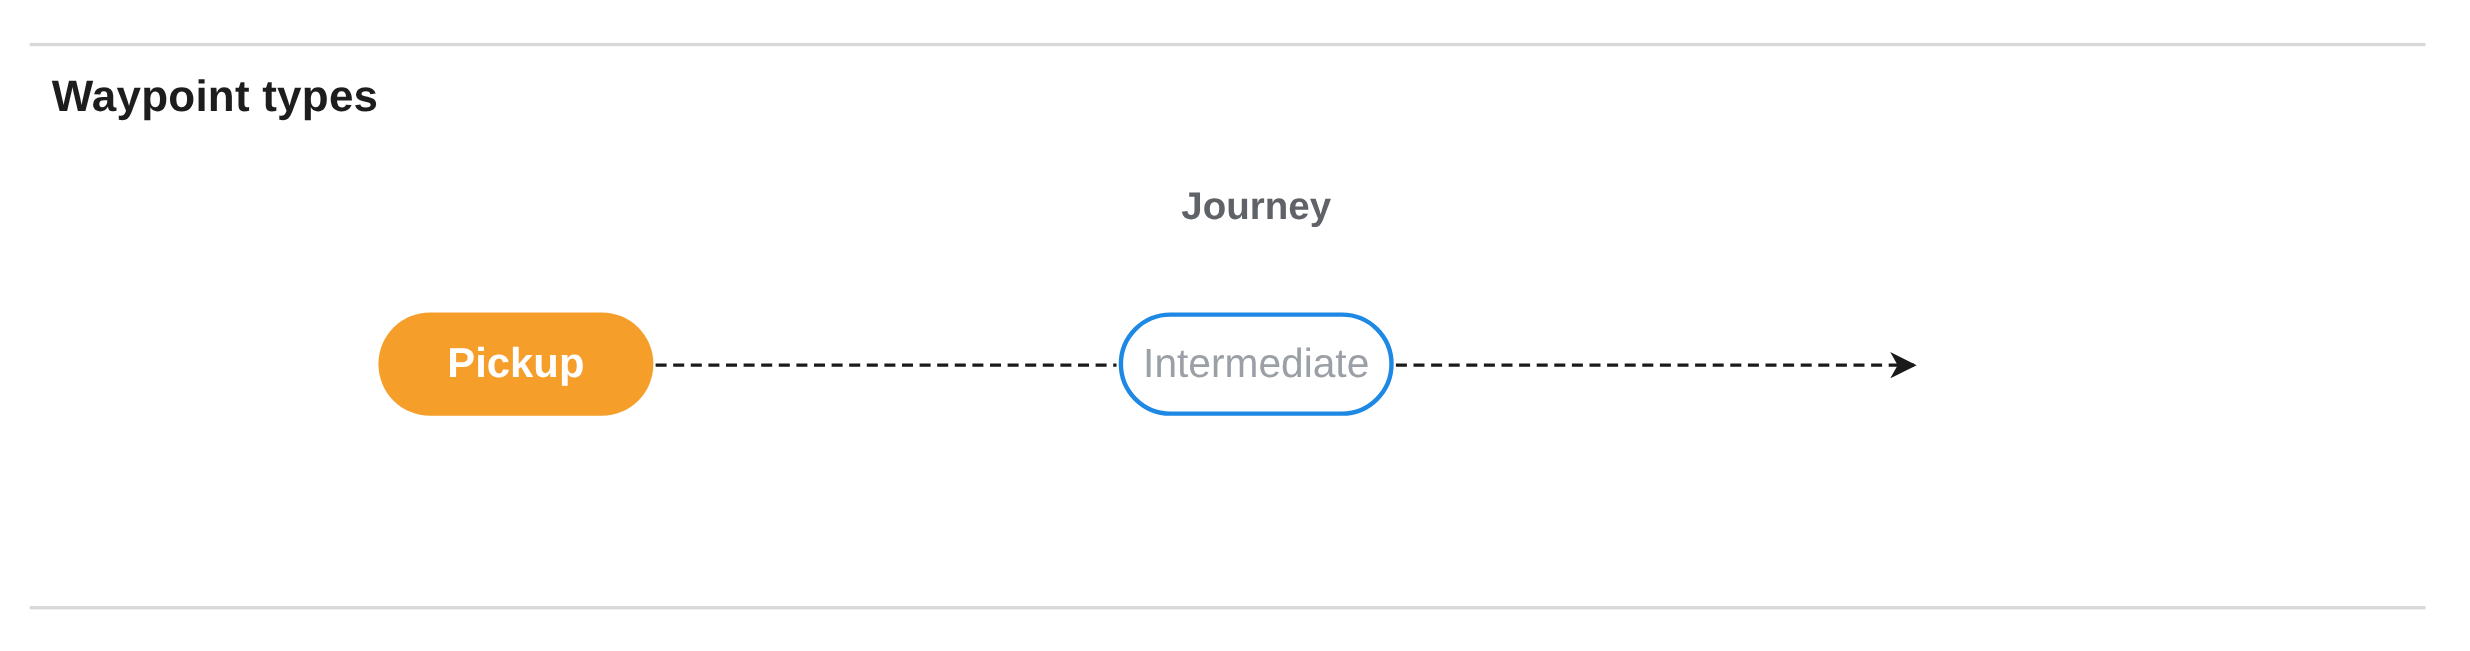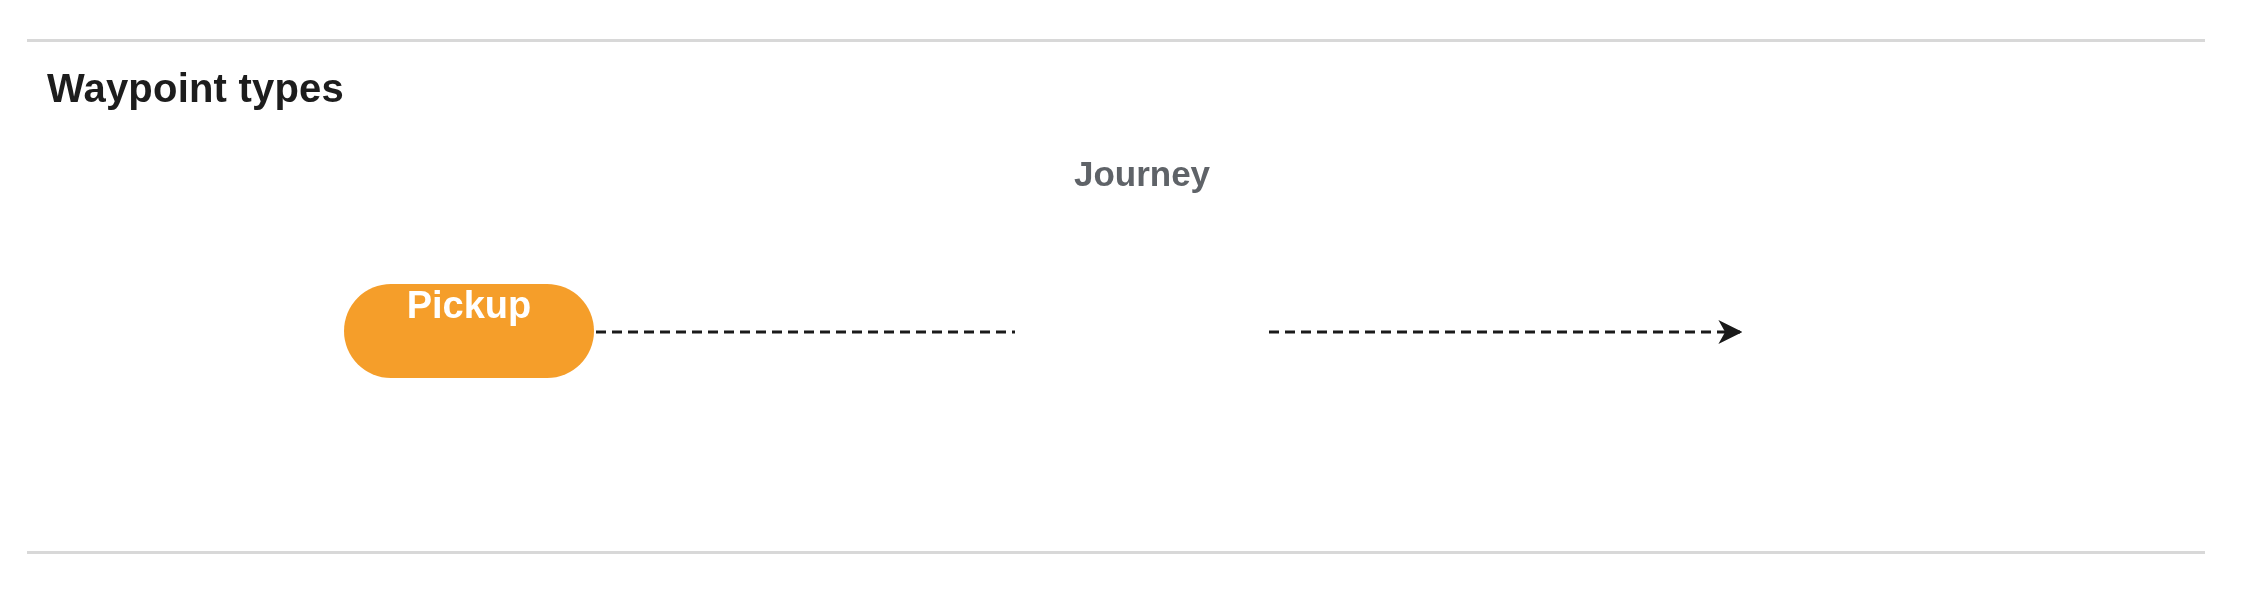--- a/index.html
+++ b/index.html
@@ -31,21 +31,21 @@
     margin: 0;
     font-size: 40px;
     line-height: 48px;
     font-weight: bold;
     letter-spacing: 0.2px;
     color: var(--title-text, #1D1D1D);
   }
   .group-label {
     position: absolute;
     left: 1017px;
-    top: 153px;
+    top: 167px;
     width: 250px;
     text-align: center;
     font-size: 35px;
     line-height: 42px;
     font-weight: bold;
     color: var(--group-label-text, #5F6368);
   }
   .connector-layer {
     position: absolute;
     left: 0;
@@ -63,21 +63,21 @@
     fill: var(--connector, #1A1A1A);
   }
   .node {
     position: absolute;
     top: 284px;
     width: 250px;
     height: 94px;
     border-radius: 47px;
     box-sizing: border-box;
     display: flex;
-    align-items: flex-start;
+    align-items: center;
     justify-content: center;
     font-size: 38px;
     font-weight: bold;
     background: var(--node-fill, #F59E2A);
     color: var(--node-text, #FFFFFF);
   }
   .node.pickup { left: 344px; }
   .node.dropoff { left: 1750px; }
   .node.intermediate {
     left: 1017px;
@@ -106,17 +106,20 @@
       </marker>
     </defs>
     <line class="connector" x1="596" y1="332" x2="1015" y2="332"></line>
     <line class="connector" x1="1269" y1="332" x2="1740" y2="332" marker-end="url(#arrow)"></line>
   </svg>
 
   <div class="node pickup">
     <span>Pickup</span>
   </div>
 
+  <div class="node intermediate">
+    <span>Intermediate</span>
+  </div>
 
 
   <div class="divider bottom"></div>
 
 </div>
 
 </body></html>

